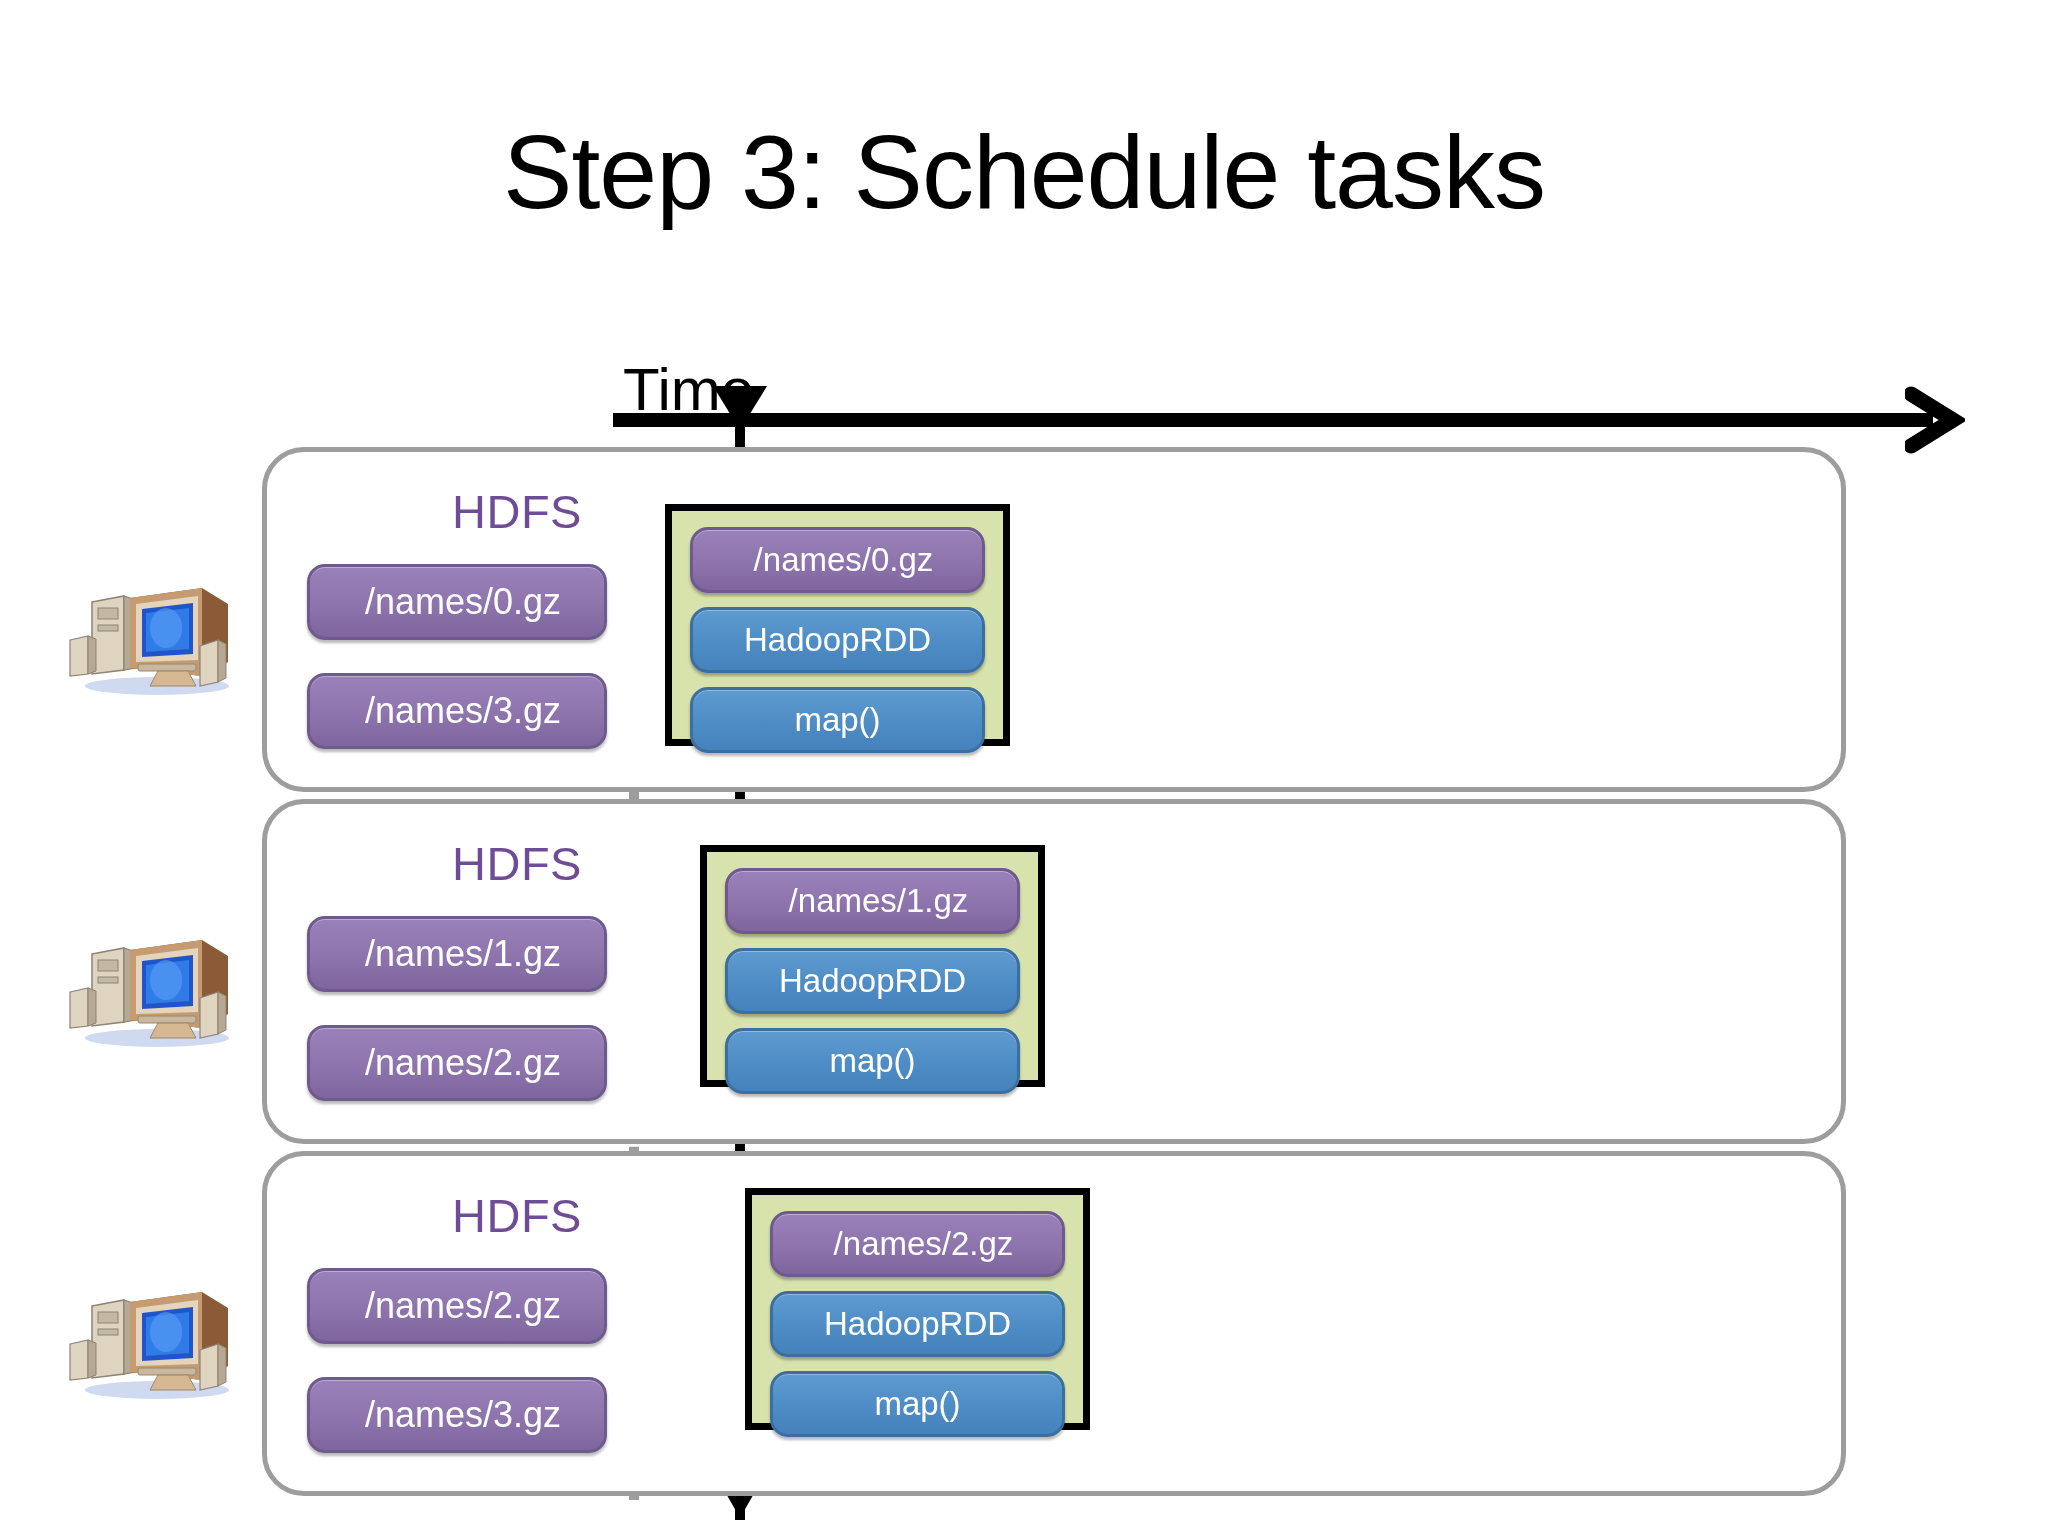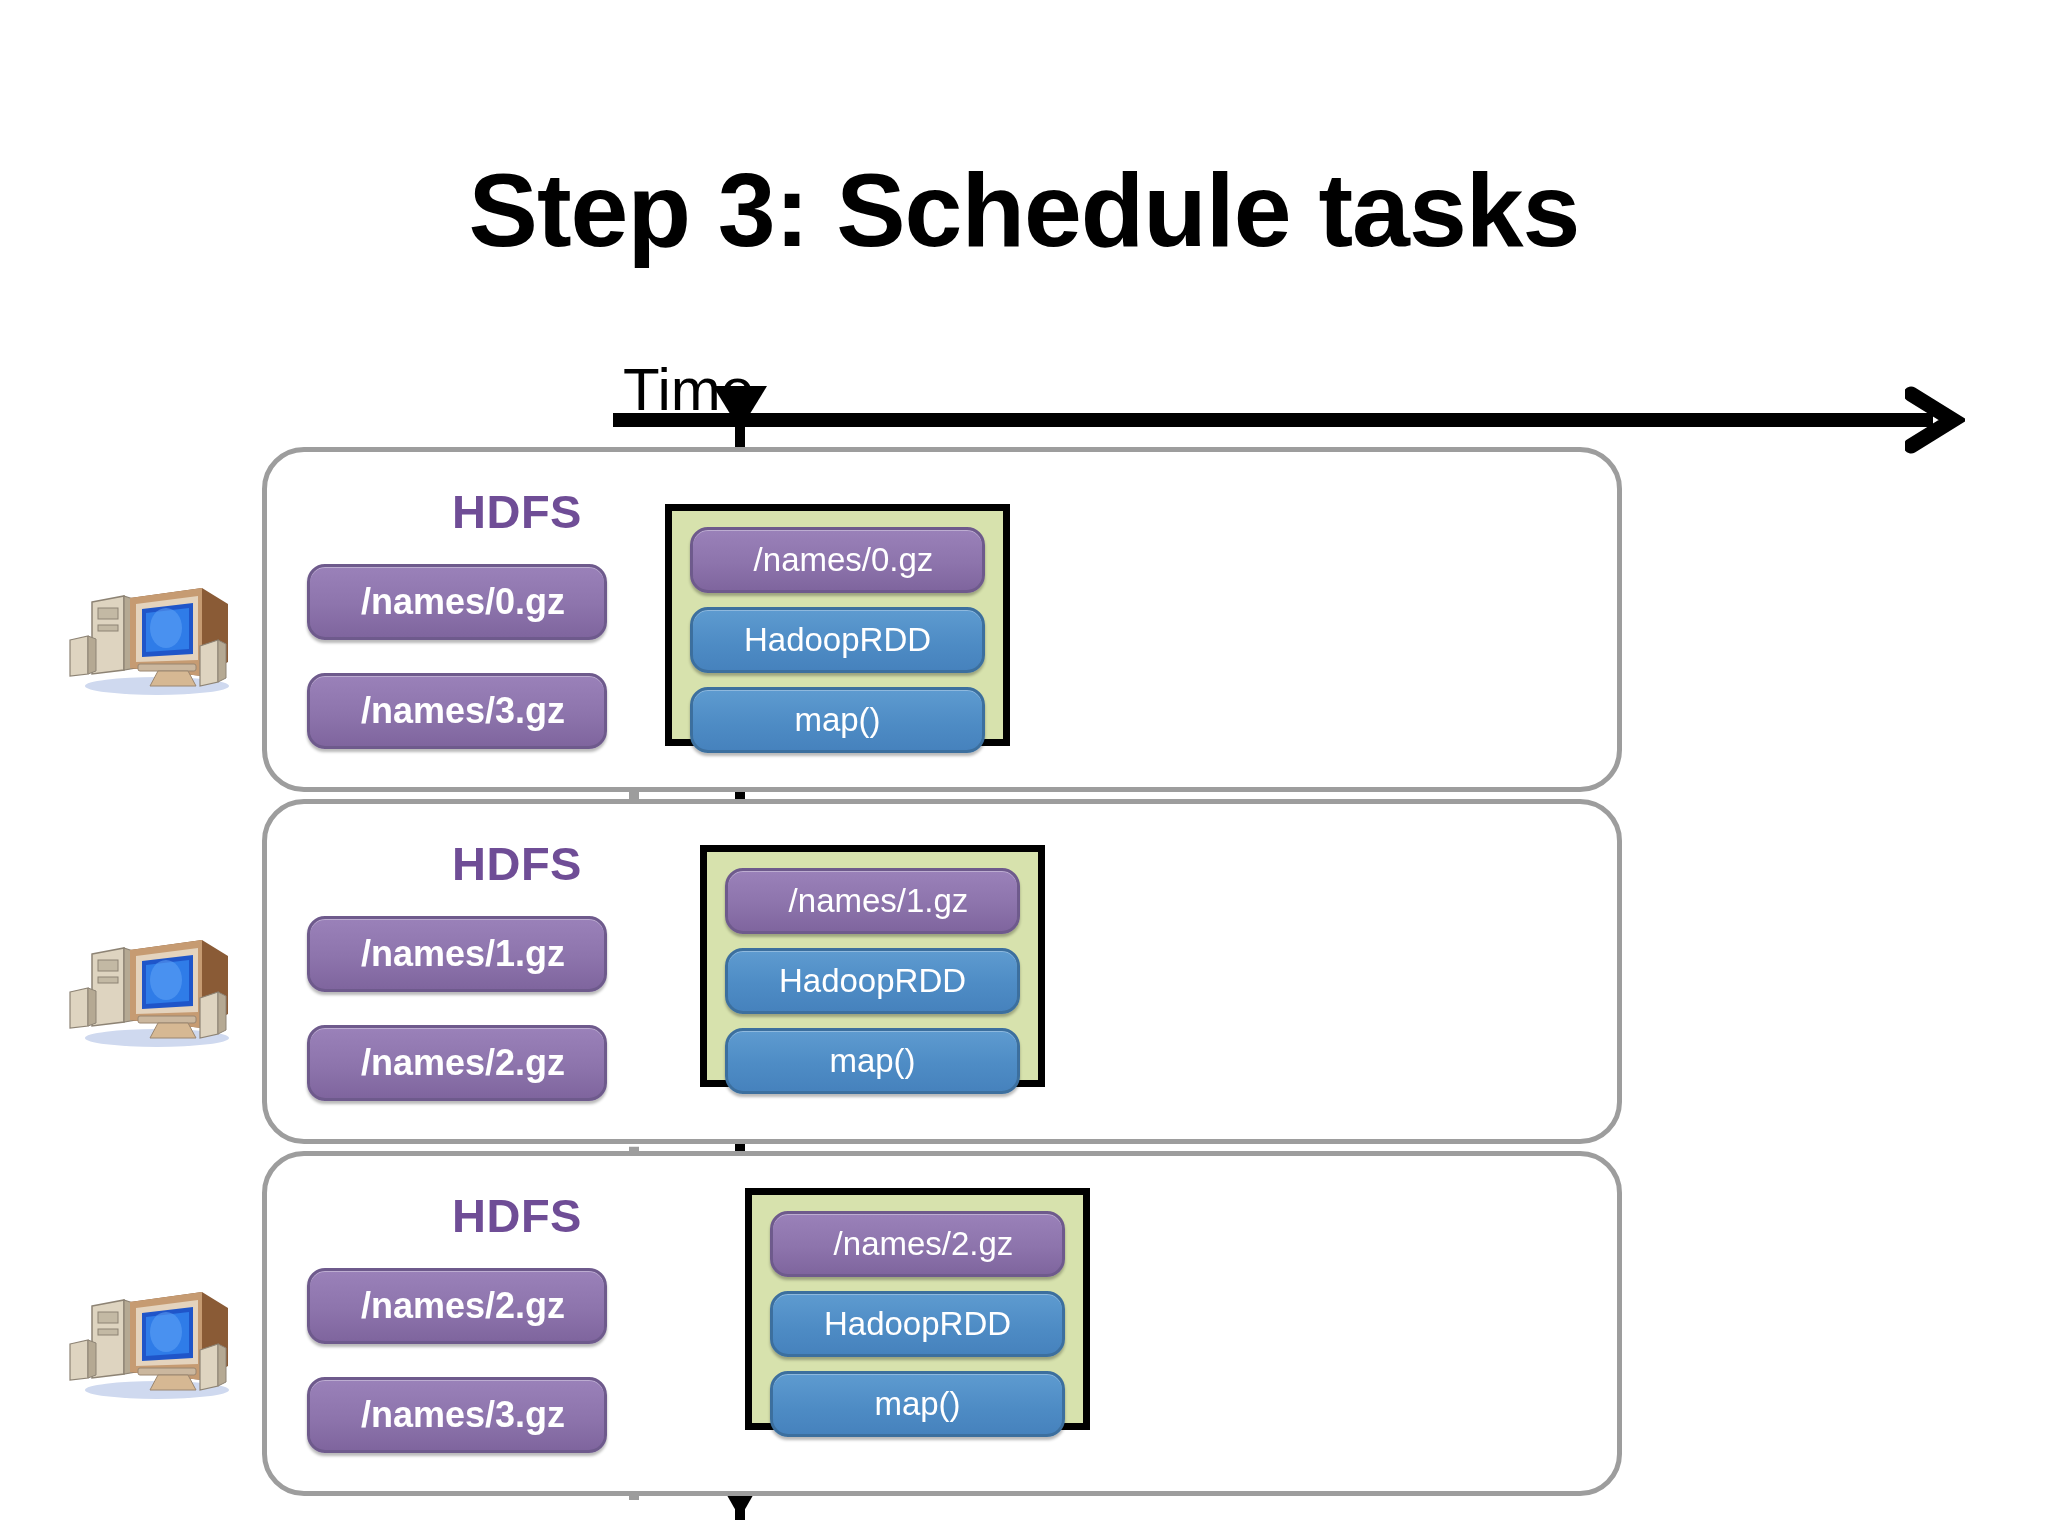--- a/index.html
+++ b/index.html
@@ -6,22 +6,22 @@
   body{
     width:2048px;height:1536px;position:relative;overflow:hidden;
     font-family:"Liberation Sans","DejaVu Sans",sans-serif;
     -webkit-font-smoothing:antialiased;
   }
   .slide{position:absolute;inset:0;background:#fff;}
 
   
   .title{
     position:absolute;left:0;top:118px;width:2048px;text-align:center;
-    font-size:104px;font-weight:700;color:#000;letter-spacing:-1px;
-    line-height:1.05;white-space:nowrap;margin-top:38px;
+    font-size:104px;font-weight:400;color:#000;letter-spacing:-1px;
+    line-height:1.05;white-space:nowrap;
   }
 
   
   .time-label{
     position:absolute;left:623px;top:355px;
     font-size:60px;color:#000;white-space:nowrap;
   }
   .time-axis{
     position:absolute;left:613px;top:413px;width:1320px;height:14px;
     background:#000;
@@ -41,24 +41,23 @@
   }
   .vline-head-bottom{
     position:absolute;left:708px;top:1462px;
     width:0;height:0;
     border-left:32px solid transparent;border-right:32px solid transparent;
     border-top:56px solid #000;
   }
 
   
   .node{
-    position:absolute;left:262px;width:1360px;
+    position:absolute;left:262px;width:1584px;
     border:5px solid #9d9d9d;border-radius:42px;background:#fff;
     box-sizing:border-box;
-    font-weight:bold;
   }
   .node-1{top:447px;height:345px;}
   .node-2{top:799px;height:345px;}
   .node-3{top:1151px;height:345px;}
 
   .hdfs-label{
     position:absolute;left:120px;top:32px;width:260px;text-align:center;
     font-size:47px;color:#6f4d96;letter-spacing:.5px;
   }
 

